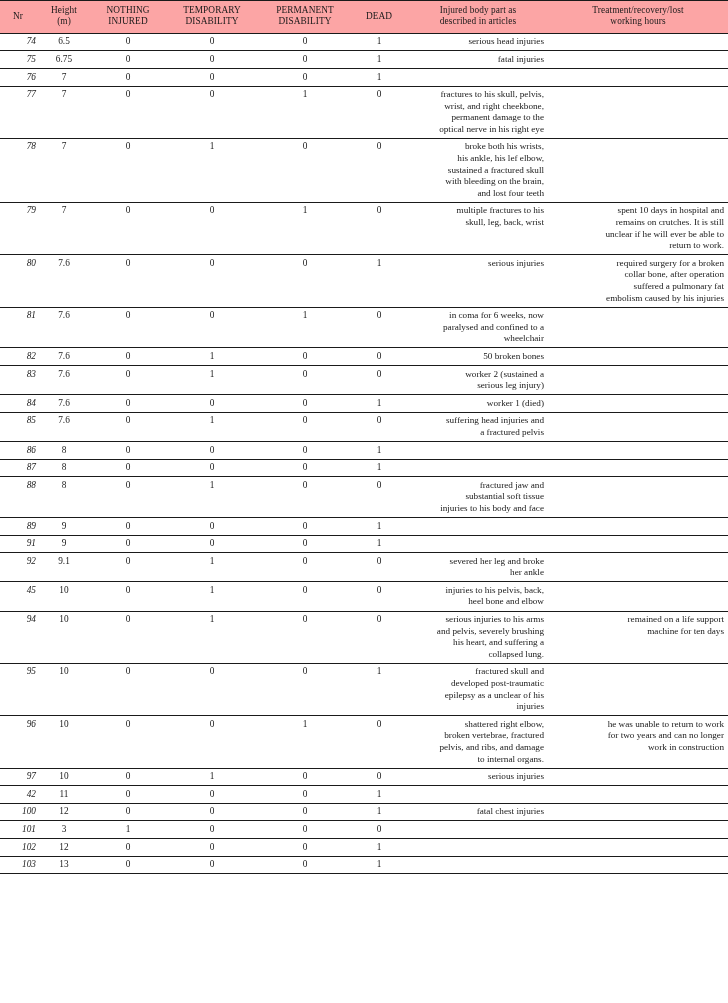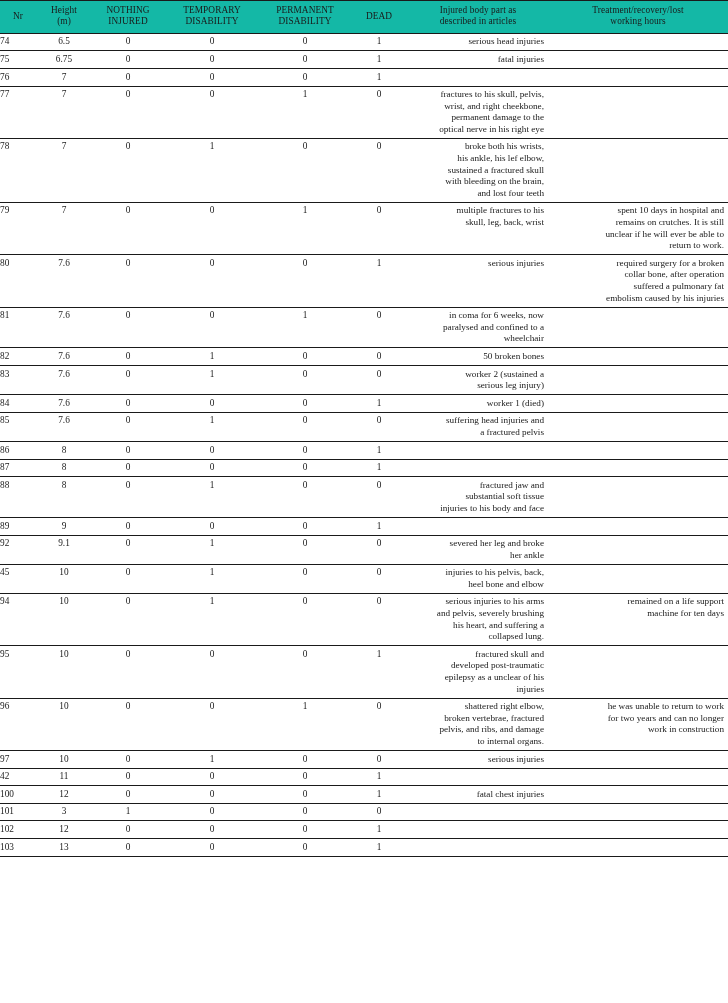--- a/index.html
+++ b/index.html
@@ -32,21 +32,21 @@
   col.c-nr      { width: 36px; }
   col.c-height  { width: 56px; }
   col.c-nothing { width: 72px; }
   col.c-temp    { width: 96px; }
   col.c-perm    { width: 90px; }
   col.c-dead    { width: 58px; }
   col.c-body    { width: 140px; }
   col.c-treat   { width: 180px; }
 
   thead tr.header-row {
-    background: #14b8a6;
+    background: #fca5a5;
   }
   thead th {
     font-weight: normal;
     font-size: 9.3px;
     line-height: 11.4px;
     text-align: center;
     vertical-align: middle;
     padding: 4px 3px 5px 3px;
     border-top: 1.6px solid #1a1a1a;
     border-bottom: 1.1px solid #1a1a1a;
@@ -63,21 +63,21 @@
     padding: 0;
     vertical-align: top;
   }
   tbody tr:last-child td {
     border-bottom: 1.6px solid #1a1a1a;
   }
   td.num {
     text-align: center;
     font-size: 9.3px;
   }
-  td.col-nr   { text-align: left; }
+  td.col-nr   { text-align: right; font-style: italic; }
   td.col-body, td.col-treat {
     text-align: right;
     padding-left: 6px;
     padding-right: 4px;
   }
   .cellpad {
     display: block;
     padding-top: 2.5px;
     padding-bottom: 2.5px;
     min-height: 11px;
@@ -549,20 +549,46 @@
           </td>
           <td class="col-body">
             <span class="txt blank"></span>
           </td>
           <td class="col-treat">
             <span class="txt blank"></span>
           </td>
         </tr>
         <tr>
           <td class="num col-nr">
+            <span class="cellpad">91</span>
+          </td>
+          <td class="num col-height">
+            <span class="cellpad">9</span>
+          </td>
+          <td class="num col-nothing">
+            <span class="cellpad">0</span>
+          </td>
+          <td class="num col-temp">
+            <span class="cellpad">0</span>
+          </td>
+          <td class="num col-perm">
+            <span class="cellpad">0</span>
+          </td>
+          <td class="num col-dead">
+            <span class="cellpad">1</span>
+          </td>
+          <td class="col-body">
+            <span class="txt blank"></span>
+          </td>
+          <td class="col-treat">
+            <span class="txt blank"></span>
+          </td>
+        </tr>
+        <tr>
+          <td class="num col-nr">
             <span class="cellpad">92</span>
           </td>
           <td class="num col-height">
             <span class="cellpad">9.1</span>
           </td>
           <td class="num col-nothing">
             <span class="cellpad">0</span>
           </td>
           <td class="num col-temp">
             <span class="cellpad">1</span>

